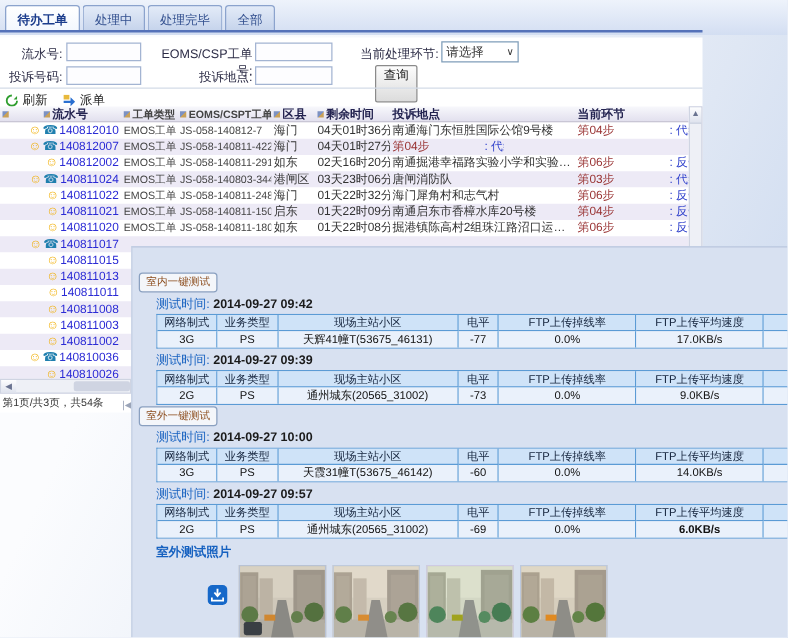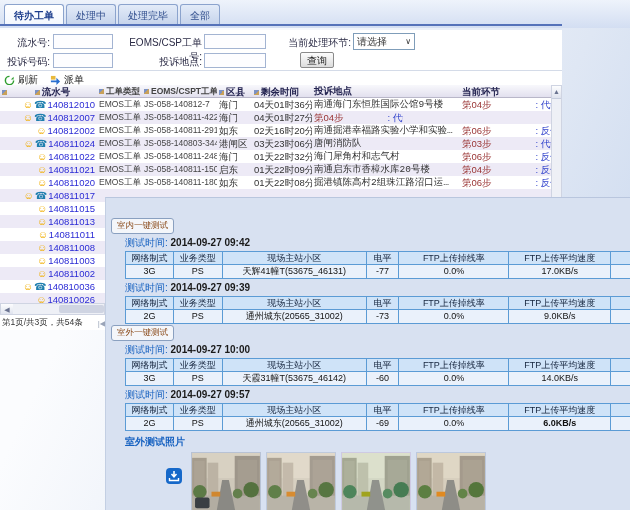--- a/index.html
+++ b/index.html
@@ -18,39 +18,39 @@
     border-radius:3px 3px 0 0; background:linear-gradient(#e3ebf8,#c6d4ec); color:#33508f; cursor:pointer; white-space:nowrap; }
   .tab.active { background:linear-gradient(#ffffff,#f3f7fe); color:#1b3c8c; font-weight:bold; }
 
   
   .form { position:absolute; left:0; top:30px; width:562px; height:40px; }
   .f-label { position:absolute; text-align:right; color:#2c2c46; }
   .f-input { position:absolute; height:15px; border:1px solid #a3b4d2; background:#fdfdff; }
   .f-select { position:absolute; height:17px; border:1px solid #7f9db9; background:#fff; display:flex;
     align-items:center; justify-content:space-between; padding:0 3px; cursor:pointer; }
   .f-select .arrow { color:#333; font-size:8px; }
-  .btn-query { position:absolute; left:300px; top:22px; width:34px; height:16px;
+  .btn-query { position:absolute; left:300px; top:22px; width:34px; height:30px;
     background:linear-gradient(#fcfcfc,#dcdcdc); border:1px solid #8a8a8a; border-radius:2px;
     text-align:center; line-height:15px; color:#222; cursor:pointer; }
   .rule { position:absolute; left:0; top:70px; width:562px; height:1px; background:#d4dbe8; }
 
   
   .toolbar { position:absolute; left:4px; top:73px; display:flex; gap:12px; align-items:center; }
   .toolbtn { display:flex; align-items:center; gap:3px; cursor:pointer; color:#222; }
 
   
   .wo-table { position:absolute; left:0; top:85px; width:551px; height:218px; overflow:hidden; }
   .tr { display:flex; height:13px; line-height:13px; }
   .tr.head { height:13px; background:linear-gradient(#f8f8fc,#e2e0ee); border-bottom:1px solid #b9b7c9;
     color:#232350; font-weight:bold; }
   .tr.odd { background:#fff; } .tr.even { background:#edeaf6; }
   .td { overflow:hidden; white-space:nowrap; padding:0 2px; font-size:9.5px; }
   .c-stub{width:8px;} .c-sn{width:89px; text-align:right;} .c-type{width:45px; font-size:8.5px; color:#444;}
   .c-eoms{width:75px; font-size:8.5px; color:#444;} .c-county{width:35px;} .c-remain{width:60px;}
-  .c-loc{width:148px; text-overflow:ellipsis;font-family:Liberation Mono, monospace;} .c-step{width:91px;}
+  .c-loc{width:148px; text-overflow:ellipsis;} .c-step{width:91px;}
   .sortsq { display:inline-block; width:5px; height:5px; margin-right:2px;
     background:linear-gradient(135deg,#7d92c2 50%,#c8a15a 50%); vertical-align:middle; }
   .sn { color:#2b2bd5; cursor:pointer; }
   .icn { font-size:10px; margin-right:1px; }
   .smiley { color:#f0ad00; } .phone { color:#1f7fae; }
   .stepno { color:#993333; cursor:pointer; } .stepname { color:#3344cc; cursor:pointer;margin-left:44px; }
 
   
   .vscroll { position:absolute; left:551px; top:85px; width:11px; height:118px;
     background:#eef0f6; border:1px solid #cfd4e2; }

